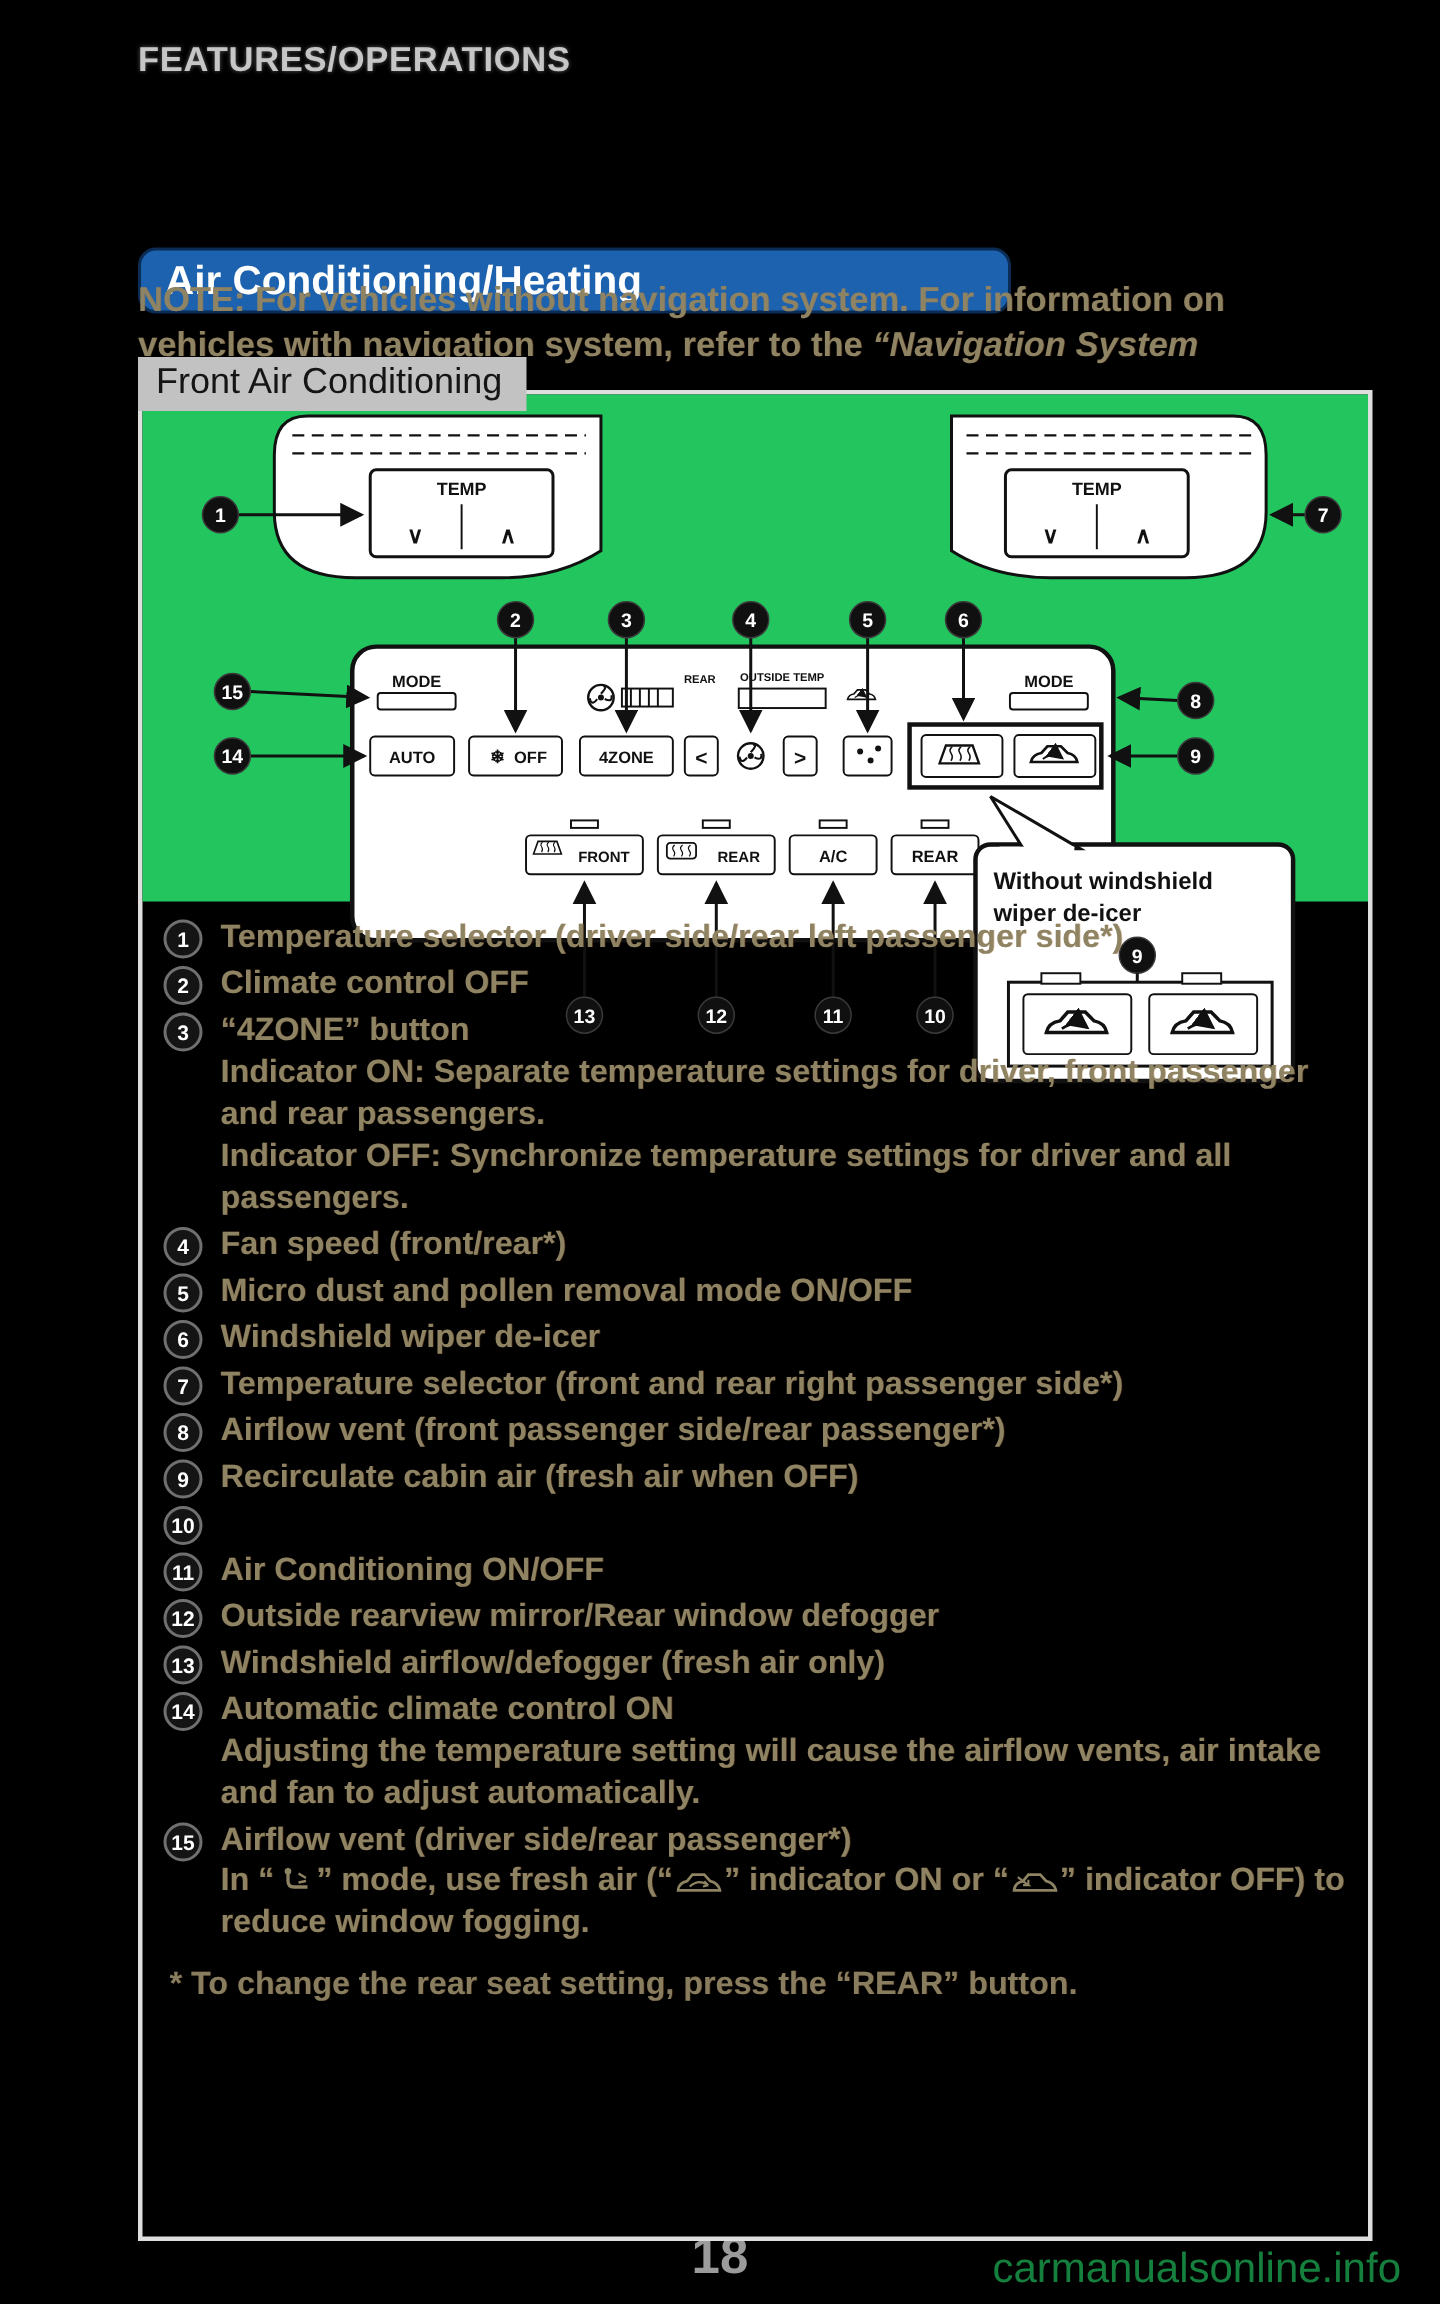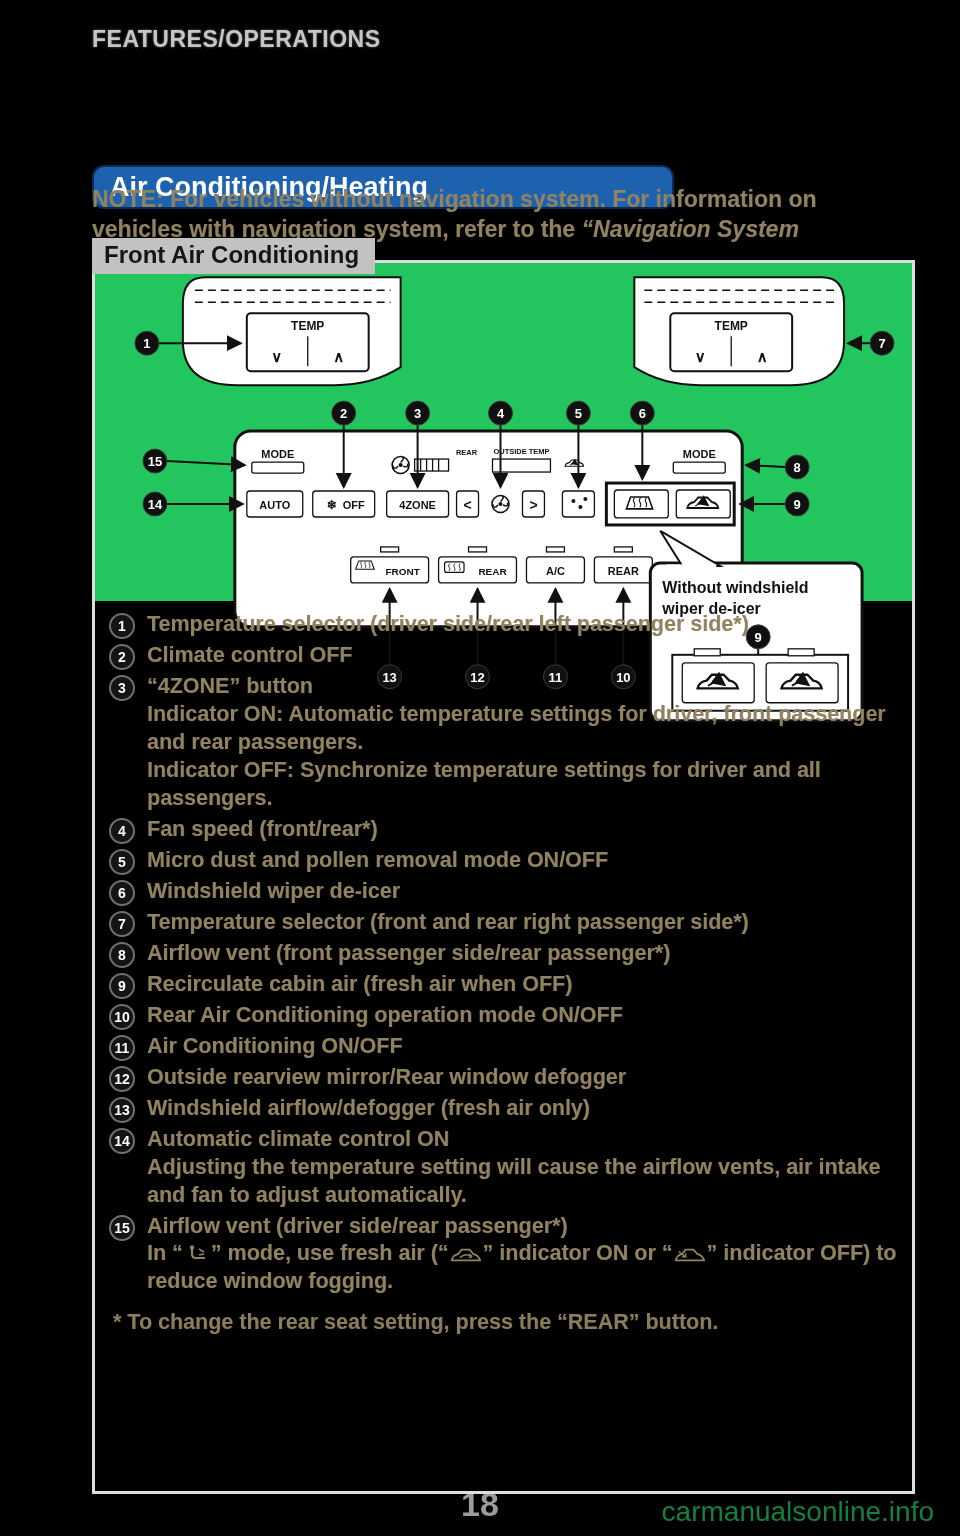--- a/index.html
+++ b/index.html
@@ -13,21 +13,21 @@
               background:#1d62ae; border:2px solid #0a2c55; border-radius:12px;
               display:flex; align-items:center; padding-left:16px; box-sizing:border-box;margin-top:31px;}
   .title-bar span {color:#ffffff; font-size:27px; font-weight:bold;}
 
   .note {position:absolute; left:92px; top:184px; width:802px; margin:0;
          font-size:23px; font-weight:bold; color:#8e8363; line-height:1.32;
          text-shadow:0.5px 0 0 rgba(190,110,40,.35);}
   .note em {font-style:italic;}
 
   .subsection-label {position:absolute; left:92px; top:238px; z-index:3;
-                     background:#c2c2c2; color:#151515; font-size:24px; font-weight:bold;
+                     background:#c2c2c2; color:#151515; font-size:24px; font-weight:normal;
                      padding:3px 16px 5px 12px;}
 
   .content-box {position:absolute; left:92px; top:260px; width:823px; height:1234px;
                 border:3px solid #dedede; box-sizing:border-box; z-index:1;}
 
   .diagram {width:100%; height:338px; background:#22c55e;}
   .diagram svg {display:block; width:100%; height:470px;}
 
   svg text {font-family:"Liberation Sans", sans-serif; fill:#111; font-weight:bold;}
   .ln {stroke:#111; stroke-width:2;}
@@ -289,21 +289,21 @@
         <div class="item-text"><span>Temperature selector (driver side/rear left passenger side*)</span></div>
       </li>
       <li class="legend-item">
         <span class="num">2</span>
         <div class="item-text"><span>Climate control OFF</span></div>
       </li>
       <li class="legend-item">
         <span class="num">3</span>
         <div class="item-text">
           <span>“4ZONE” button</span>
-          <span class="sub-line">Indicator ON: Automatic temperature settings for driver, front passenger and rear passengers.</span>
+          <span class="sub-line">Indicator ON: Separate temperature settings for driver, front passenger and rear passengers.</span>
           <span class="sub-line">Indicator OFF: Synchronize temperature settings for driver and all passengers.</span>
         </div>
       </li>
       <li class="legend-item">
         <span class="num">4</span>
         <div class="item-text"><span>Fan speed (front/rear*)</span></div>
       </li>
       <li class="legend-item">
         <span class="num">5</span>
         <div class="item-text"><span>Micro dust and pollen removal mode ON/OFF</span></div>
@@ -319,21 +319,20 @@
       <li class="legend-item">
         <span class="num">8</span>
         <div class="item-text"><span>Airflow vent (front passenger side/rear passenger*)</span></div>
       </li>
       <li class="legend-item">
         <span class="num">9</span>
         <div class="item-text"><span>Recirculate cabin air (fresh air when OFF)</span></div>
       </li>
       <li class="legend-item">
         <span class="num">10</span>
-        <div class="item-text"><span>Rear Air Conditioning operation mode ON/OFF</span></div>
       </li>
       <li class="legend-item">
         <span class="num">11</span>
         <div class="item-text"><span>Air Conditioning ON/OFF</span></div>
       </li>
       <li class="legend-item">
         <span class="num">12</span>
         <div class="item-text"><span>Outside rearview mirror/Rear window defogger</span></div>
       </li>
       <li class="legend-item">

